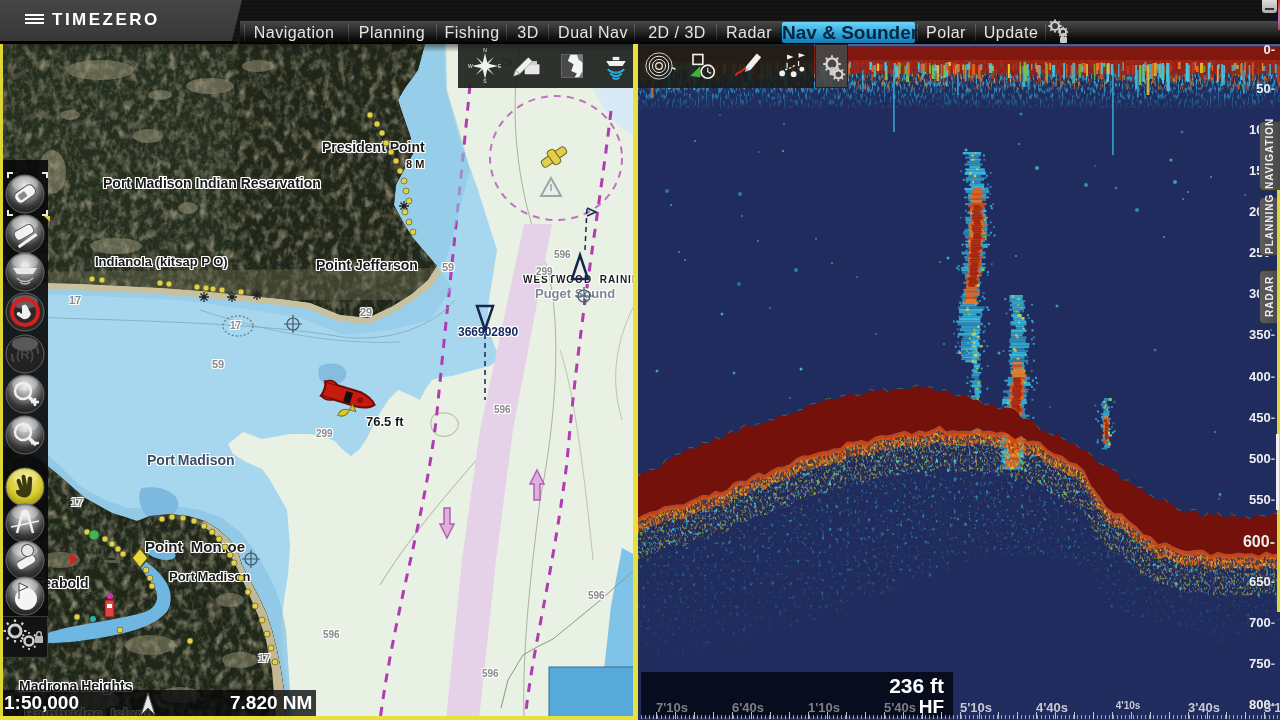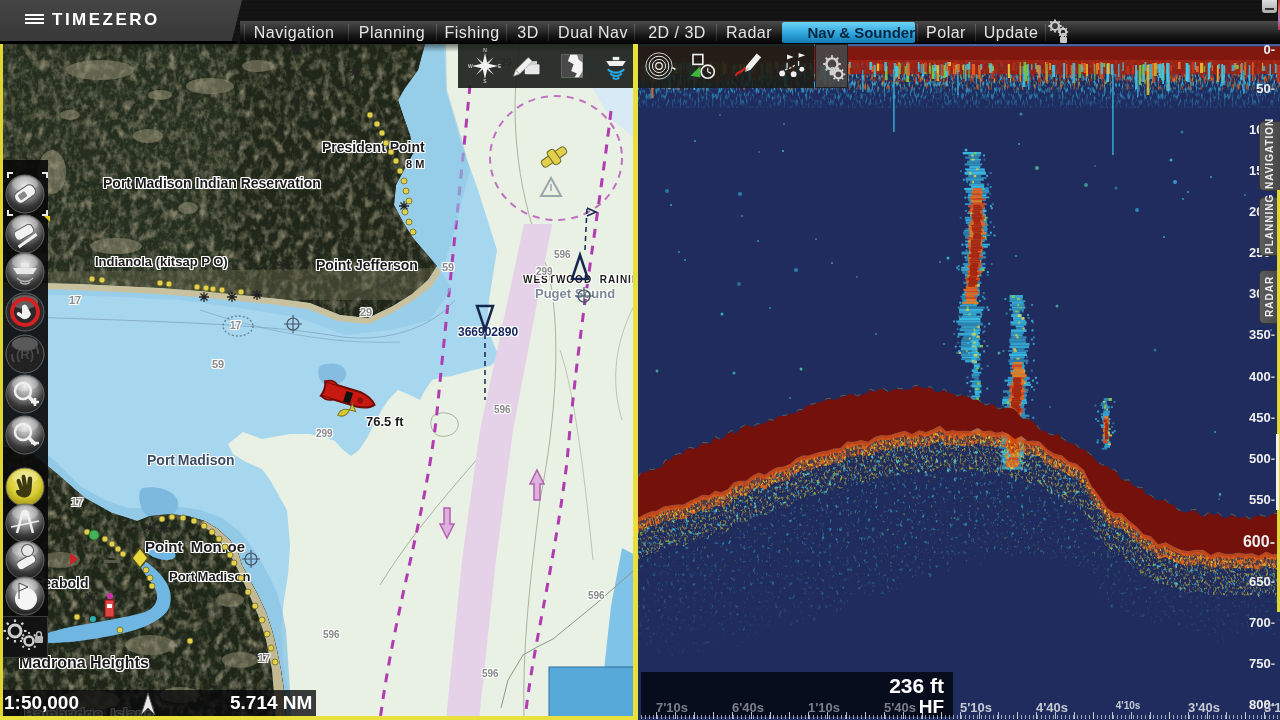--- a/index.html
+++ b/index.html
@@ -122,21 +122,21 @@
 <div class="abs halo" style="left:103px;top:131px;font-size:14px;">Port Madison Indian Reservation</div>
 <div class="abs halo" style="left:95px;top:210px;font-size:13px;">Indianola (kitsap P O)</div>
 <div class="abs halo" style="left:316px;top:213px;font-size:14px;">Point Jefferson</div>
 <div class="abs halo" style="left:523px;top:230px;font-size:10px;letter-spacing:1px;">WESTWOOD&nbsp; RAINIER</div>
 <div class="abs halog" style="left:535px;top:242px;font-size:13px;color:#7d8a96;">Puget Sound</div>
 <div class="abs halob" style="left:458px;top:281px;font-size:12px;">366902890</div>
 <div class="abs halob" style="left:147px;top:408px;font-size:14px;color:#3c4d66;">Port Madison</div>
 <div class="abs halo" style="left:145px;top:494px;font-size:15px;">Point&nbsp; Monroe</div>
 <div class="abs halo" style="left:169px;top:525px;font-size:13px;">Port Madison</div>
 <div class="abs halo" style="left:34px;top:531px;font-size:14px;">Seabold</div>
-<div class="abs halo" style="left:19px;top:610px;font-size:16px;">Madrona Heights</div>
+<div class="abs halo" style="left:19px;top:634px;font-size:14px;">Madrona Heights</div>
 <div class="abs halog" style="left:24px;top:661px;font-size:15px;color:#6b7561;">Bainbridge&nbsp; Island</div>
 <div class="abs halo" style="left:322px;top:370px;font-size:13px;margin-left:44px;">76.5 ft</div>
 <div class="abs halog" style="left:69px;top:250px;font-size:11px;">17</div>
 <div class="abs halog" style="left:212px;top:314px;font-size:11px;">59</div>
 <div class="abs halog" style="left:360px;top:262px;font-size:11px;">29</div>
 <div class="abs halog" style="left:442px;top:217px;font-size:11px;">59</div>
 <div class="abs halog" style="left:71px;top:452px;font-size:11px;">17</div>
 <div class="abs halog" style="left:258px;top:608px;font-size:11px;">17</div>
 <div class="abs halog" style="left:500px;top:12px;font-size:11px;">29</div>
 <div class="abs halog" style="left:554px;top:205px;font-size:10px;">596</div>
@@ -380,21 +380,21 @@
           <path d="M13,6 V3.5 M13,24 V26.5 M4,15 H1.5 M22,15 H24.5 M6.6,8.6 L4.8,6.8 M19.4,21.4 L21.2,23.2 M6.6,21.4 L4.8,23.2 M19.4,8.6 L21.2,6.8" stroke-width="2.2"></path>
           <circle cx="27" cy="25" r="4.5" stroke-width="2.6"></circle>
           <path d="M27,18 V16 M27,32 V34 M20,25 H18 M34,25 H36 M22,20 L20.5,18.5 M32,30 L33.5,31.5 M22,30 L20.5,31.5 M32,20 L33.5,18.5" stroke-width="1.8"></path>
         </g>
         <rect x="33" y="20" width="8" height="7" rx="1" fill="#b8b8b8"></rect>
         <path d="M34.7,20 v-2 a2.3,2.3 0 0 1 4.6,0 v2" fill="none" stroke="#b8b8b8" stroke-width="1.5"></path>
       </svg>
 
 <div class="abs" style="left:0;top:646px;width:316px;height:26px;background:rgba(8,8,10,0.78);"></div>
 <div class="abs" style="left:4px;top:648px;font-size:19px;font-weight:bold;color:#fff;">1:50,000</div>
-<div class="abs" style="left:230px;top:648px;font-size:19px;font-weight:bold;color:#fff;">5.714 NM</div>
+<div class="abs" style="left:230px;top:648px;font-size:19px;font-weight:bold;color:#fff;">7.820 NM</div>
 <svg class="abs" width="24" height="26" style="left:136px;top:647px;" viewBox="0 0 24 26">
         <path d="M12,2 L19,24 L12,17 L5,24 Z" fill="#e8e8e8" stroke="#555" stroke-width="1"></path>
       </svg>
 </div>
 
 <div class="abs" id="sonarpane" style="left:637px;top:44px;width:643px;height:676px;background:#202b5e;overflow:hidden;">
 <svg width="643" height="676" viewBox="637 44 643 676" style="position:absolute;left:0;top:0;" xmlns="http://www.w3.org/2000/svg">
 <defs>
 <filter id="nz1" x="0%" y="0%" width="100%" height="100%">
 <feTurbulence type="fractalNoise" baseFrequency="0.28 0.22" numOctaves="2" seed="8" result="n"></feTurbulence>
@@ -1584,21 +1584,21 @@
 <div class="abs" style="left:917px;top:24px;width:1px;height:17px;background:linear-gradient(180deg,#666,#222);"></div>
 <div class="abs" style="left:975px;top:24px;width:1px;height:17px;background:linear-gradient(180deg,#666,#222);"></div>
 <div class="abs" style="left:1045px;top:24px;width:1px;height:17px;background:linear-gradient(180deg,#666,#222);"></div>
 <div class="abs" style="left:246px;top:22px;width:96px;height:21px;color:#e4e4e4;font-size:16px;text-align:center;line-height:21px;letter-spacing:0.5px;">Navigation</div>
 <div class="abs" style="left:352px;top:22px;width:80px;height:21px;color:#e4e4e4;font-size:16px;text-align:center;line-height:21px;letter-spacing:0.5px;">Planning</div>
 <div class="abs" style="left:440px;top:22px;width:64px;height:21px;color:#e4e4e4;font-size:16px;text-align:center;line-height:21px;letter-spacing:0.5px;">Fishing</div>
 <div class="abs" style="left:510px;top:22px;width:36px;height:21px;color:#e4e4e4;font-size:16px;text-align:center;line-height:21px;letter-spacing:0.5px;">3D</div>
 <div class="abs" style="left:552px;top:22px;width:82px;height:21px;color:#e4e4e4;font-size:16px;text-align:center;line-height:21px;letter-spacing:0.5px;">Dual Nav</div>
 <div class="abs" style="left:640px;top:22px;width:74px;height:21px;color:#e4e4e4;font-size:16px;text-align:center;line-height:21px;letter-spacing:0.5px;">2D / 3D</div>
 <div class="abs" style="left:720px;top:22px;width:58px;height:21px;color:#e4e4e4;font-size:16px;text-align:center;line-height:21px;letter-spacing:0.5px;">Radar</div>
-<div class="abs" style="left:782px;top:22px;width:133px;height:21px;background:linear-gradient(180deg,#6fd4f8 0%,#2da5dc 55%,#147ab2 100%);border-radius:2px;color:#07263e;font-size:15px;font-weight:bold;text-align:right;line-height:21px;white-space:nowrap;">Nav &amp; Sounder</div>
+<div class="abs" style="left:782px;top:22px;width:133px;height:21px;background:linear-gradient(180deg,#6fd4f8 0%,#2da5dc 55%,#147ab2 100%);border-radius:2px;color:#07263e;font-size:19px;font-weight:bold;text-align:center;line-height:21px;white-space:nowrap;">Nav &amp; Sounder</div>
 <div class="abs" style="left:920px;top:22px;width:52px;height:21px;color:#e4e4e4;font-size:16px;text-align:center;line-height:21px;letter-spacing:0.5px;">Polar</div>
 <div class="abs" style="left:978px;top:22px;width:66px;height:21px;color:#e4e4e4;font-size:16px;text-align:center;line-height:21px;letter-spacing:0.5px;">Update</div>
 <svg class="abs" width="26" height="26" style="left:1046px;top:18px;" viewBox="0 0 26 26">
         <g fill="none" stroke="#cfcfcf">
           <circle cx="9" cy="8" r="4" stroke-width="2.2"></circle>
           <path d="M9,3 V1.4 M9,13 V14.6 M4,8 H2.4 M14,8 H15.6 M5.5,4.5 L4.3,3.3 M12.5,11.5 L13.7,12.7 M5.5,11.5 L4.3,12.7 M12.5,4.5 L13.7,3.3" stroke-width="1.8"></path>
           <circle cx="17" cy="14" r="3.2" stroke-width="2"></circle>
           <path d="M17,10 V8.8 M17,18 V19.2 M13,14 H11.8 M21,14 H22.2 M14.2,11.2 L13.2,10.2 M19.8,16.8 L20.8,17.8 M14.2,16.8 L13.2,17.8 M19.8,11.2 L20.8,10.2" stroke-width="1.6"></path>
         </g>
         <rect x="14" y="19" width="7" height="6" rx="1" fill="#c8c8c8"></rect>

